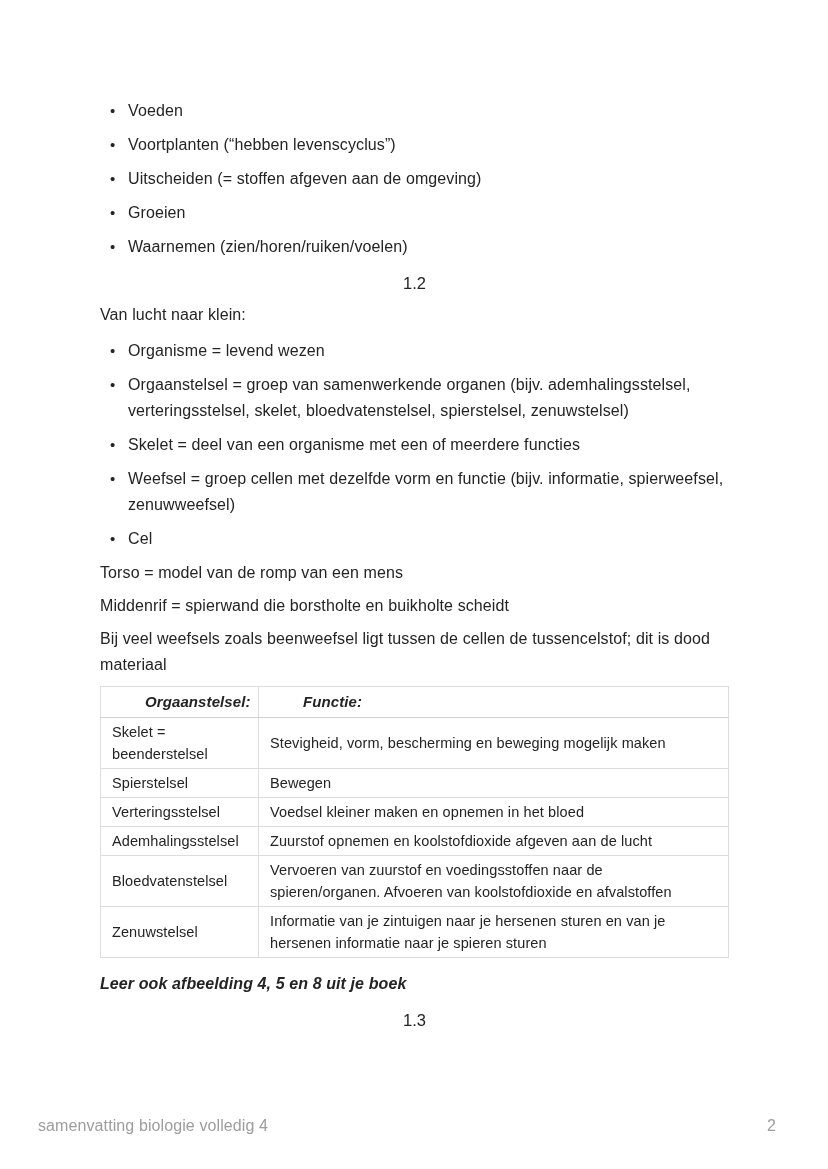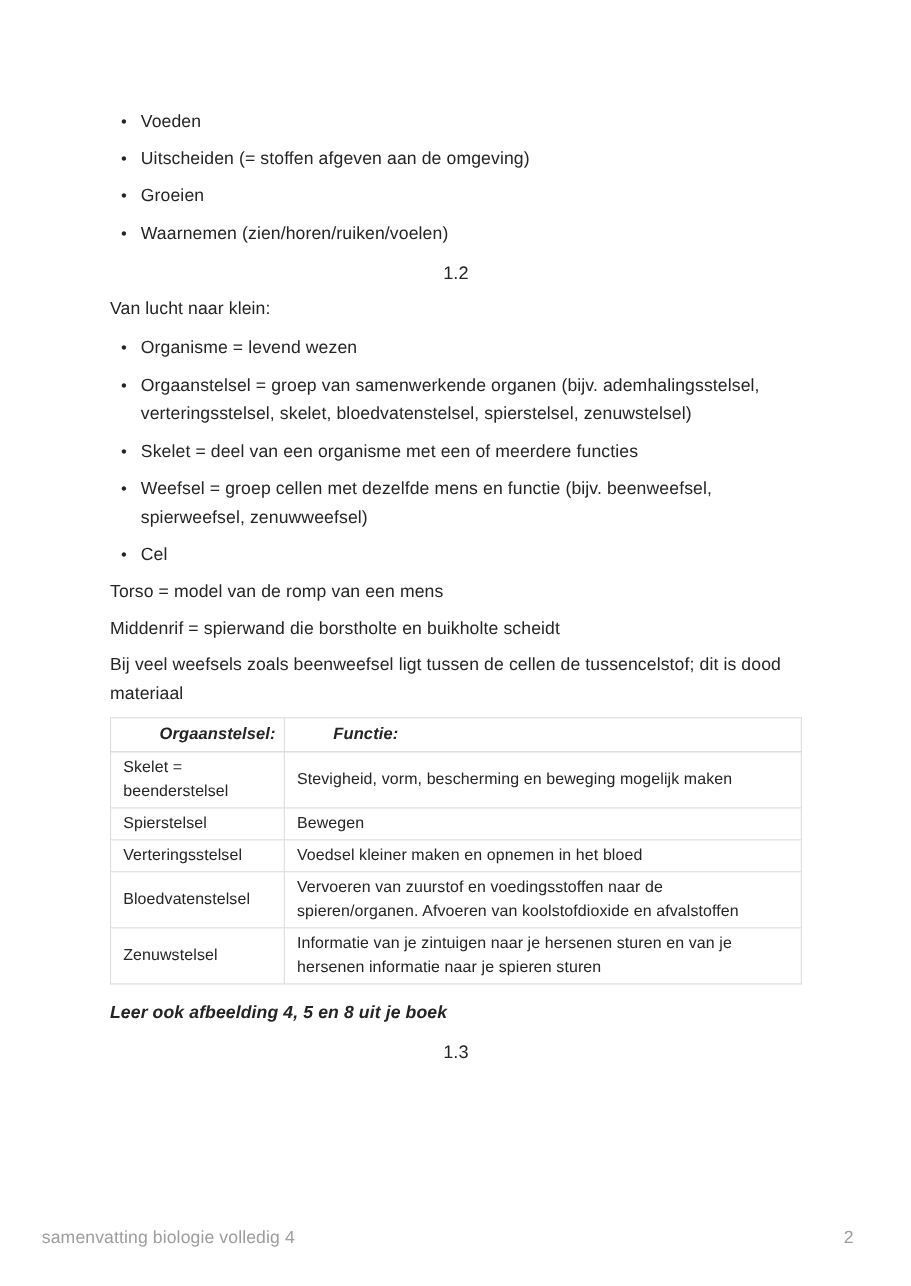--- a/index.html
+++ b/index.html
@@ -46,34 +46,35 @@
   }
 </style>
 </head>
 <body>
 
 <div class="page">
   <div class="content">
 
     <ul class="bullets">
       <li>Voeden</li>
+      <li>Voortplanten (“hebben levenscyclus”)</li>
       <li>Uitscheiden (= stoffen afgeven aan de omgeving)</li>
       <li>Groeien</li>
       <li>Waarnemen (zien/horen/ruiken/voelen)</li>
     </ul>
 
     <h3 class="sub">1.2</h3>
 
     <p class="para">Van lucht naar klein:</p>
 
     <ul class="bullets">
       <li>Organisme = levend wezen</li>
       <li>Orgaanstelsel = groep van samenwerkende organen (bijv. ademhalingsstelsel, verteringsstelsel, skelet, bloedvatenstelsel, spierstelsel, zenuwstelsel)</li>
       <li>Skelet = deel van een organisme met een of meerdere functies</li>
-      <li>Weefsel = groep cellen met dezelfde mens en functie (bijv. beenweefsel, spierweefsel, zenuwweefsel)</li>
+      <li>Weefsel = groep cellen met dezelfde vorm en functie (bijv. informatie, spierweefsel, zenuwweefsel)</li>
       <li>Cel</li>
     </ul>
 
     <p class="para">Torso = model van de romp van een mens</p>
     <p class="para">Middenrif = spierwand die borstholte en buikholte scheidt</p>
 
     <p class="para"><span>Bij veel weefsels zoals beenweefsel ligt tussen de cellen de </span><span class="u">tussencelstof</span><span>; dit is dood materiaal</span></p>
 
     <table class="organ-table">
       <colgroup>
@@ -93,20 +94,24 @@
         </tr>
         <tr>
           <td>Spierstelsel</td>
           <td>Bewegen</td>
         </tr>
         <tr>
           <td>Verteringsstelsel</td>
           <td>Voedsel kleiner maken en opnemen in het bloed</td>
         </tr>
         <tr>
+          <td>Ademhalingsstelsel</td>
+          <td>Zuurstof opnemen en koolstofdioxide afgeven aan de lucht</td>
+        </tr>
+        <tr>
           <td>Bloedvatenstelsel</td>
           <td>Vervoeren van zuurstof en voedingsstoffen naar de spieren/organen. Afvoeren van koolstofdioxide en afvalstoffen</td>
         </tr>
         <tr>
           <td>Zenuwstelsel</td>
           <td>Informatie van je zintuigen naar je hersenen sturen en van je hersenen informatie naar je spieren sturen</td>
         </tr>
       </tbody>
     </table>
 

